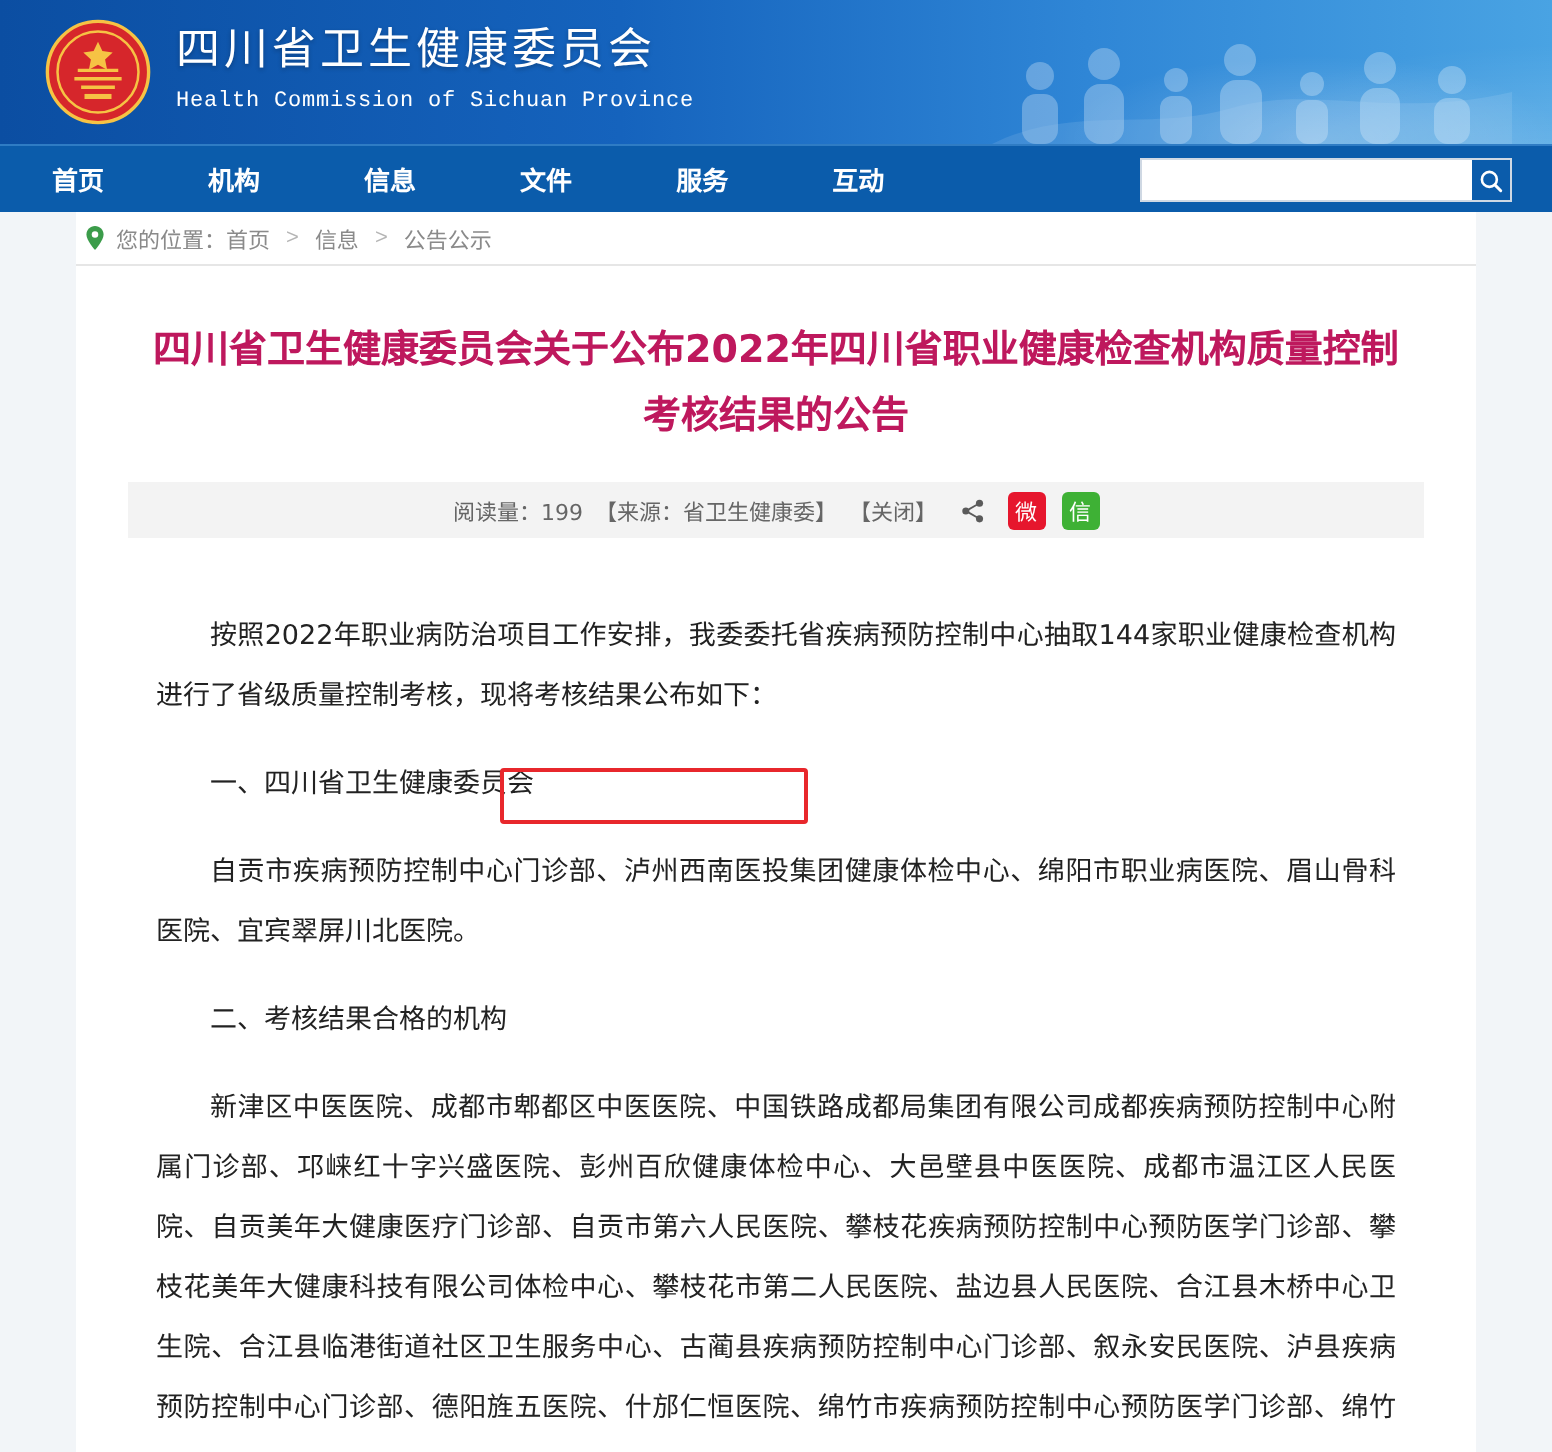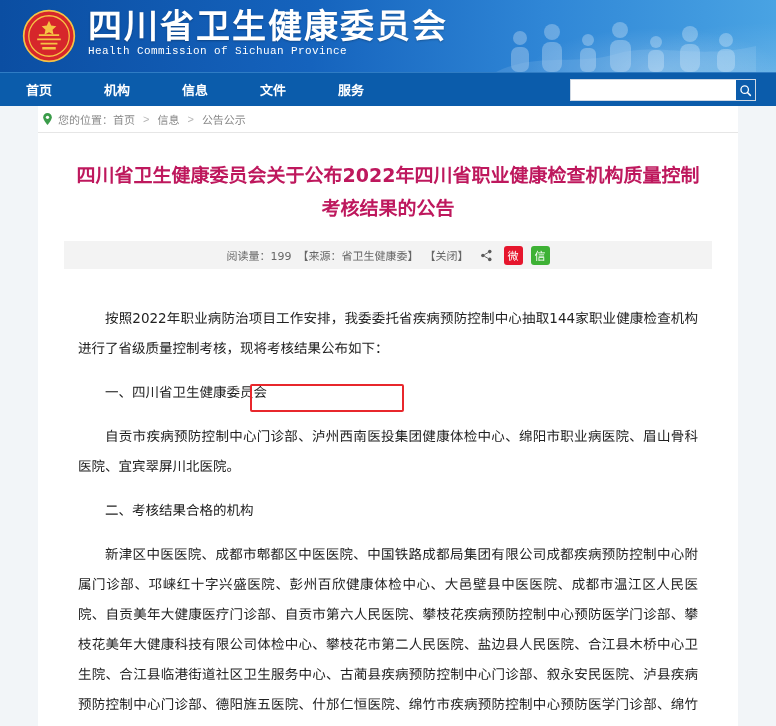--- a/index.html
+++ b/index.html
@@ -37,22 +37,22 @@
     position: absolute;
     left: 22px; top: 9px;
     width: 54px; height: 54px;
   }
   .titles {
     position: absolute;
     left: 88px; top: 10px;
     color: #fff;
   }
   .titles .cn {
-    font-size: 34px;
-    font-weight: bold;
+    font-size: 22px;
+    font-weight: normal;
     letter-spacing: 2px;
     line-height: 32px;
     text-shadow: 0 1px 2px rgba(0,0,0,.25);
     font-family: "DejaVu Sans", "Liberation Sans", sans-serif;
   }
   .titles .en {
     font-size: 11px;
     letter-spacing: .4px;
     margin-top: 3px;
     font-family: Liberation Mono, monospace;
@@ -215,20 +215,21 @@
   </div>
 </div>
 
 <div class="nav">
   <div class="nav-items">
     <div class="nav-item">首页</div>
     <div class="nav-item">机构</div>
     <div class="nav-item">信息</div>
     <div class="nav-item">文件</div>
     <div class="nav-item">服务</div>
+    <div class="nav-item">互动</div>
   </div>
   <div class="search-box">
     <input type="text" placeholder="" style="">
     <div class="search-btn">
       <svg width="13" height="13" viewBox="0 0 16 16">
         <circle cx="7" cy="7" r="4.6" fill="none" stroke="#ffffff" stroke-width="1.6"></circle>
         <line x1="10.4" y1="10.4" x2="14" y2="14" stroke="#ffffff" stroke-width="1.8" stroke-linecap="round"></line>
       </svg>
     </div>
   </div>

